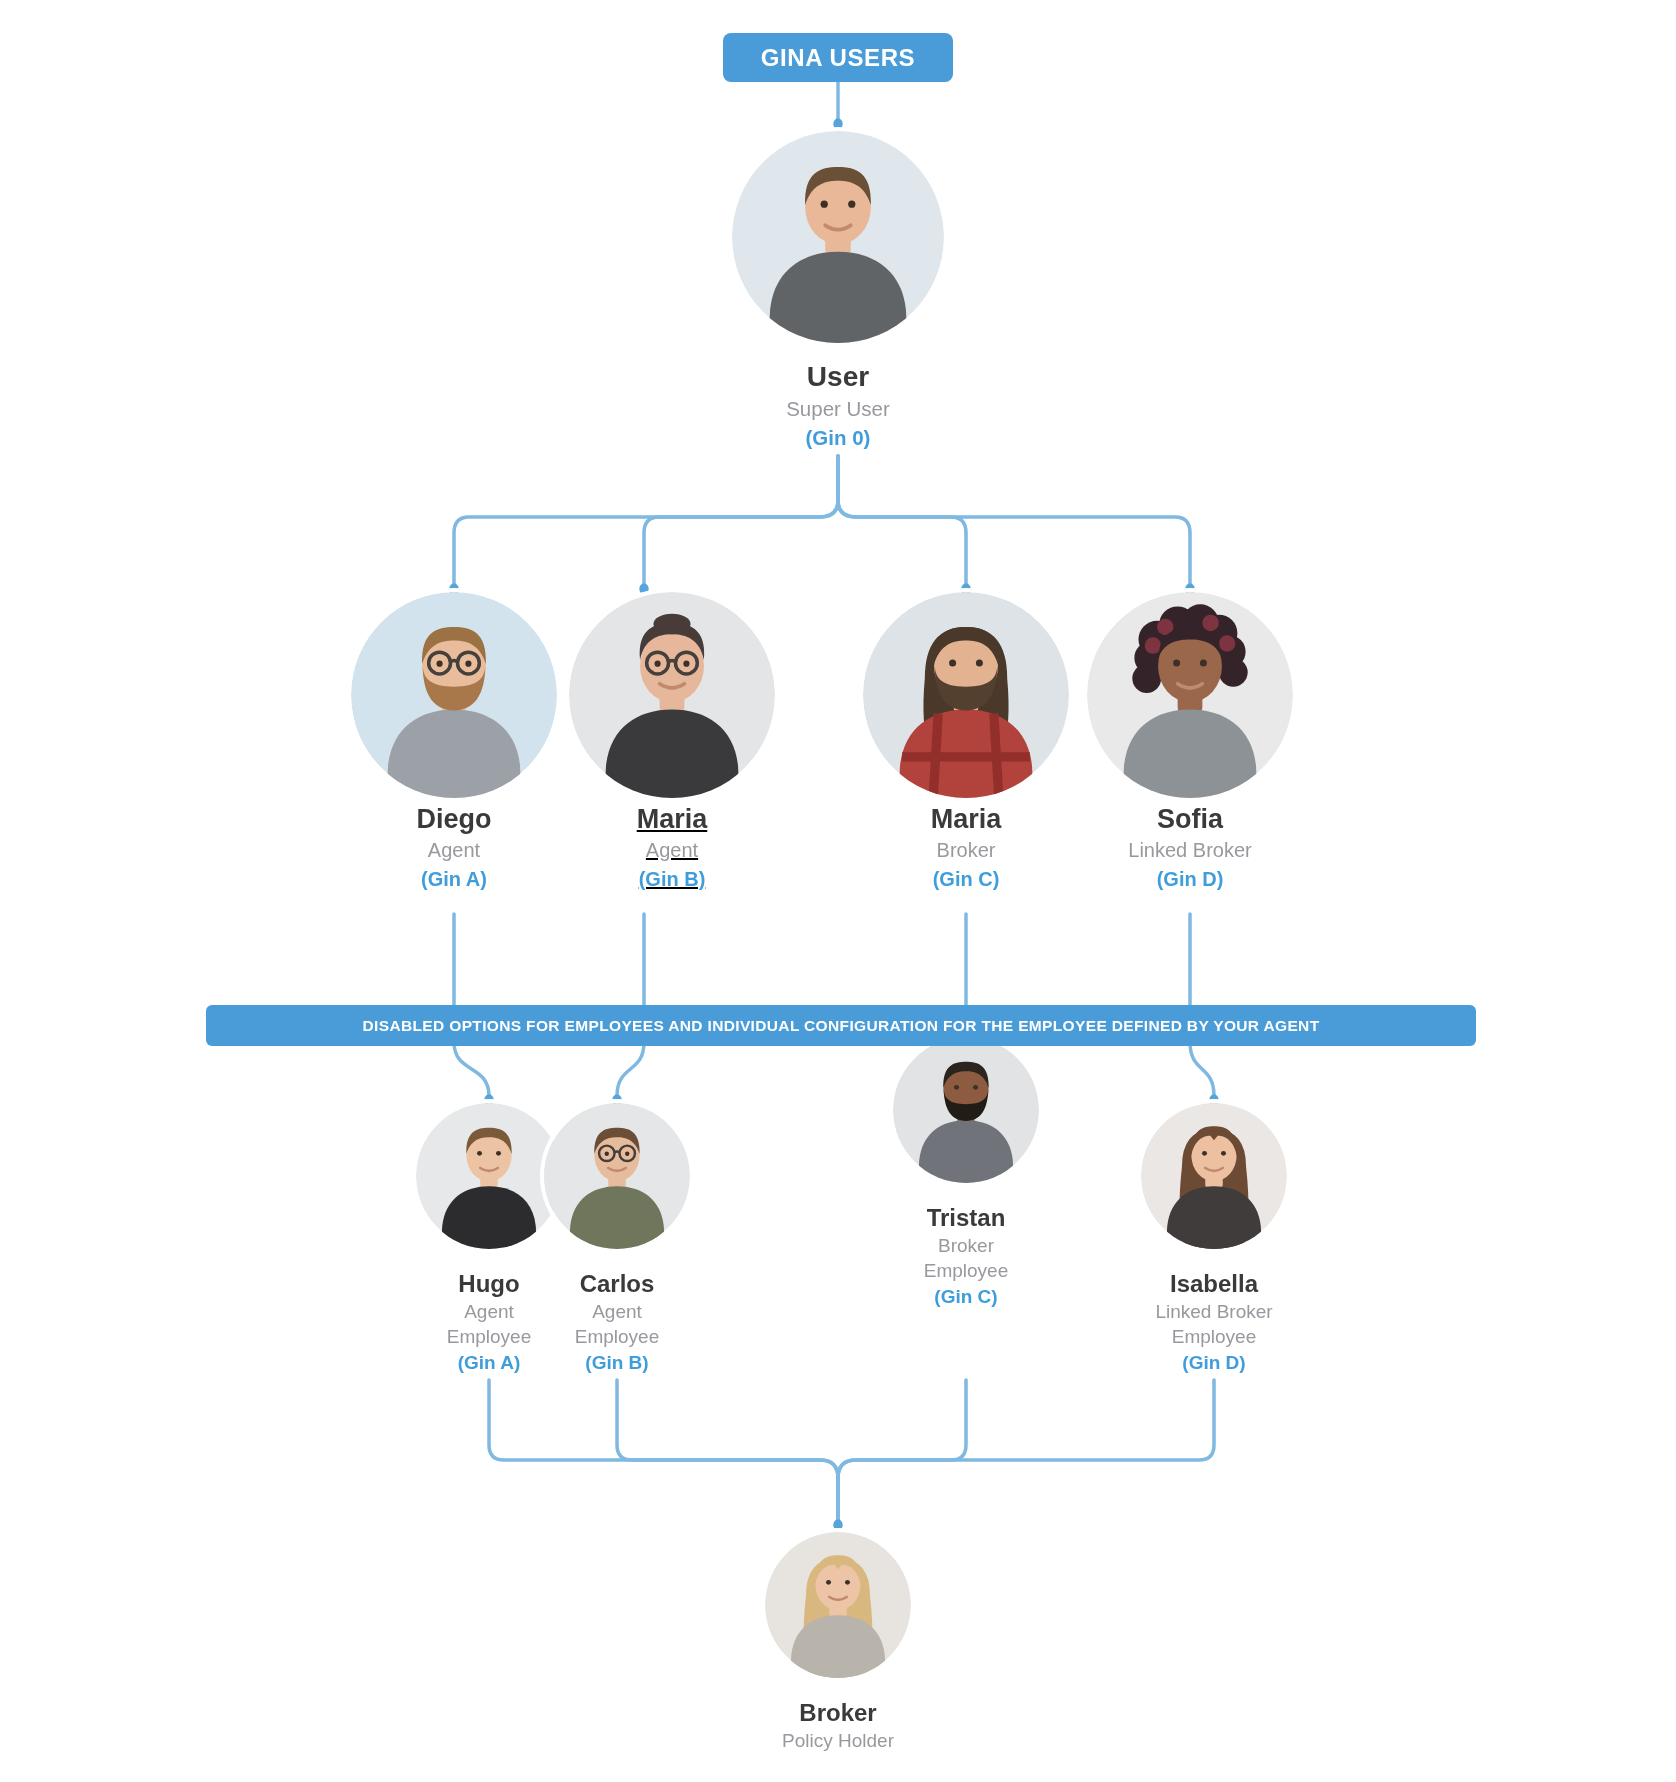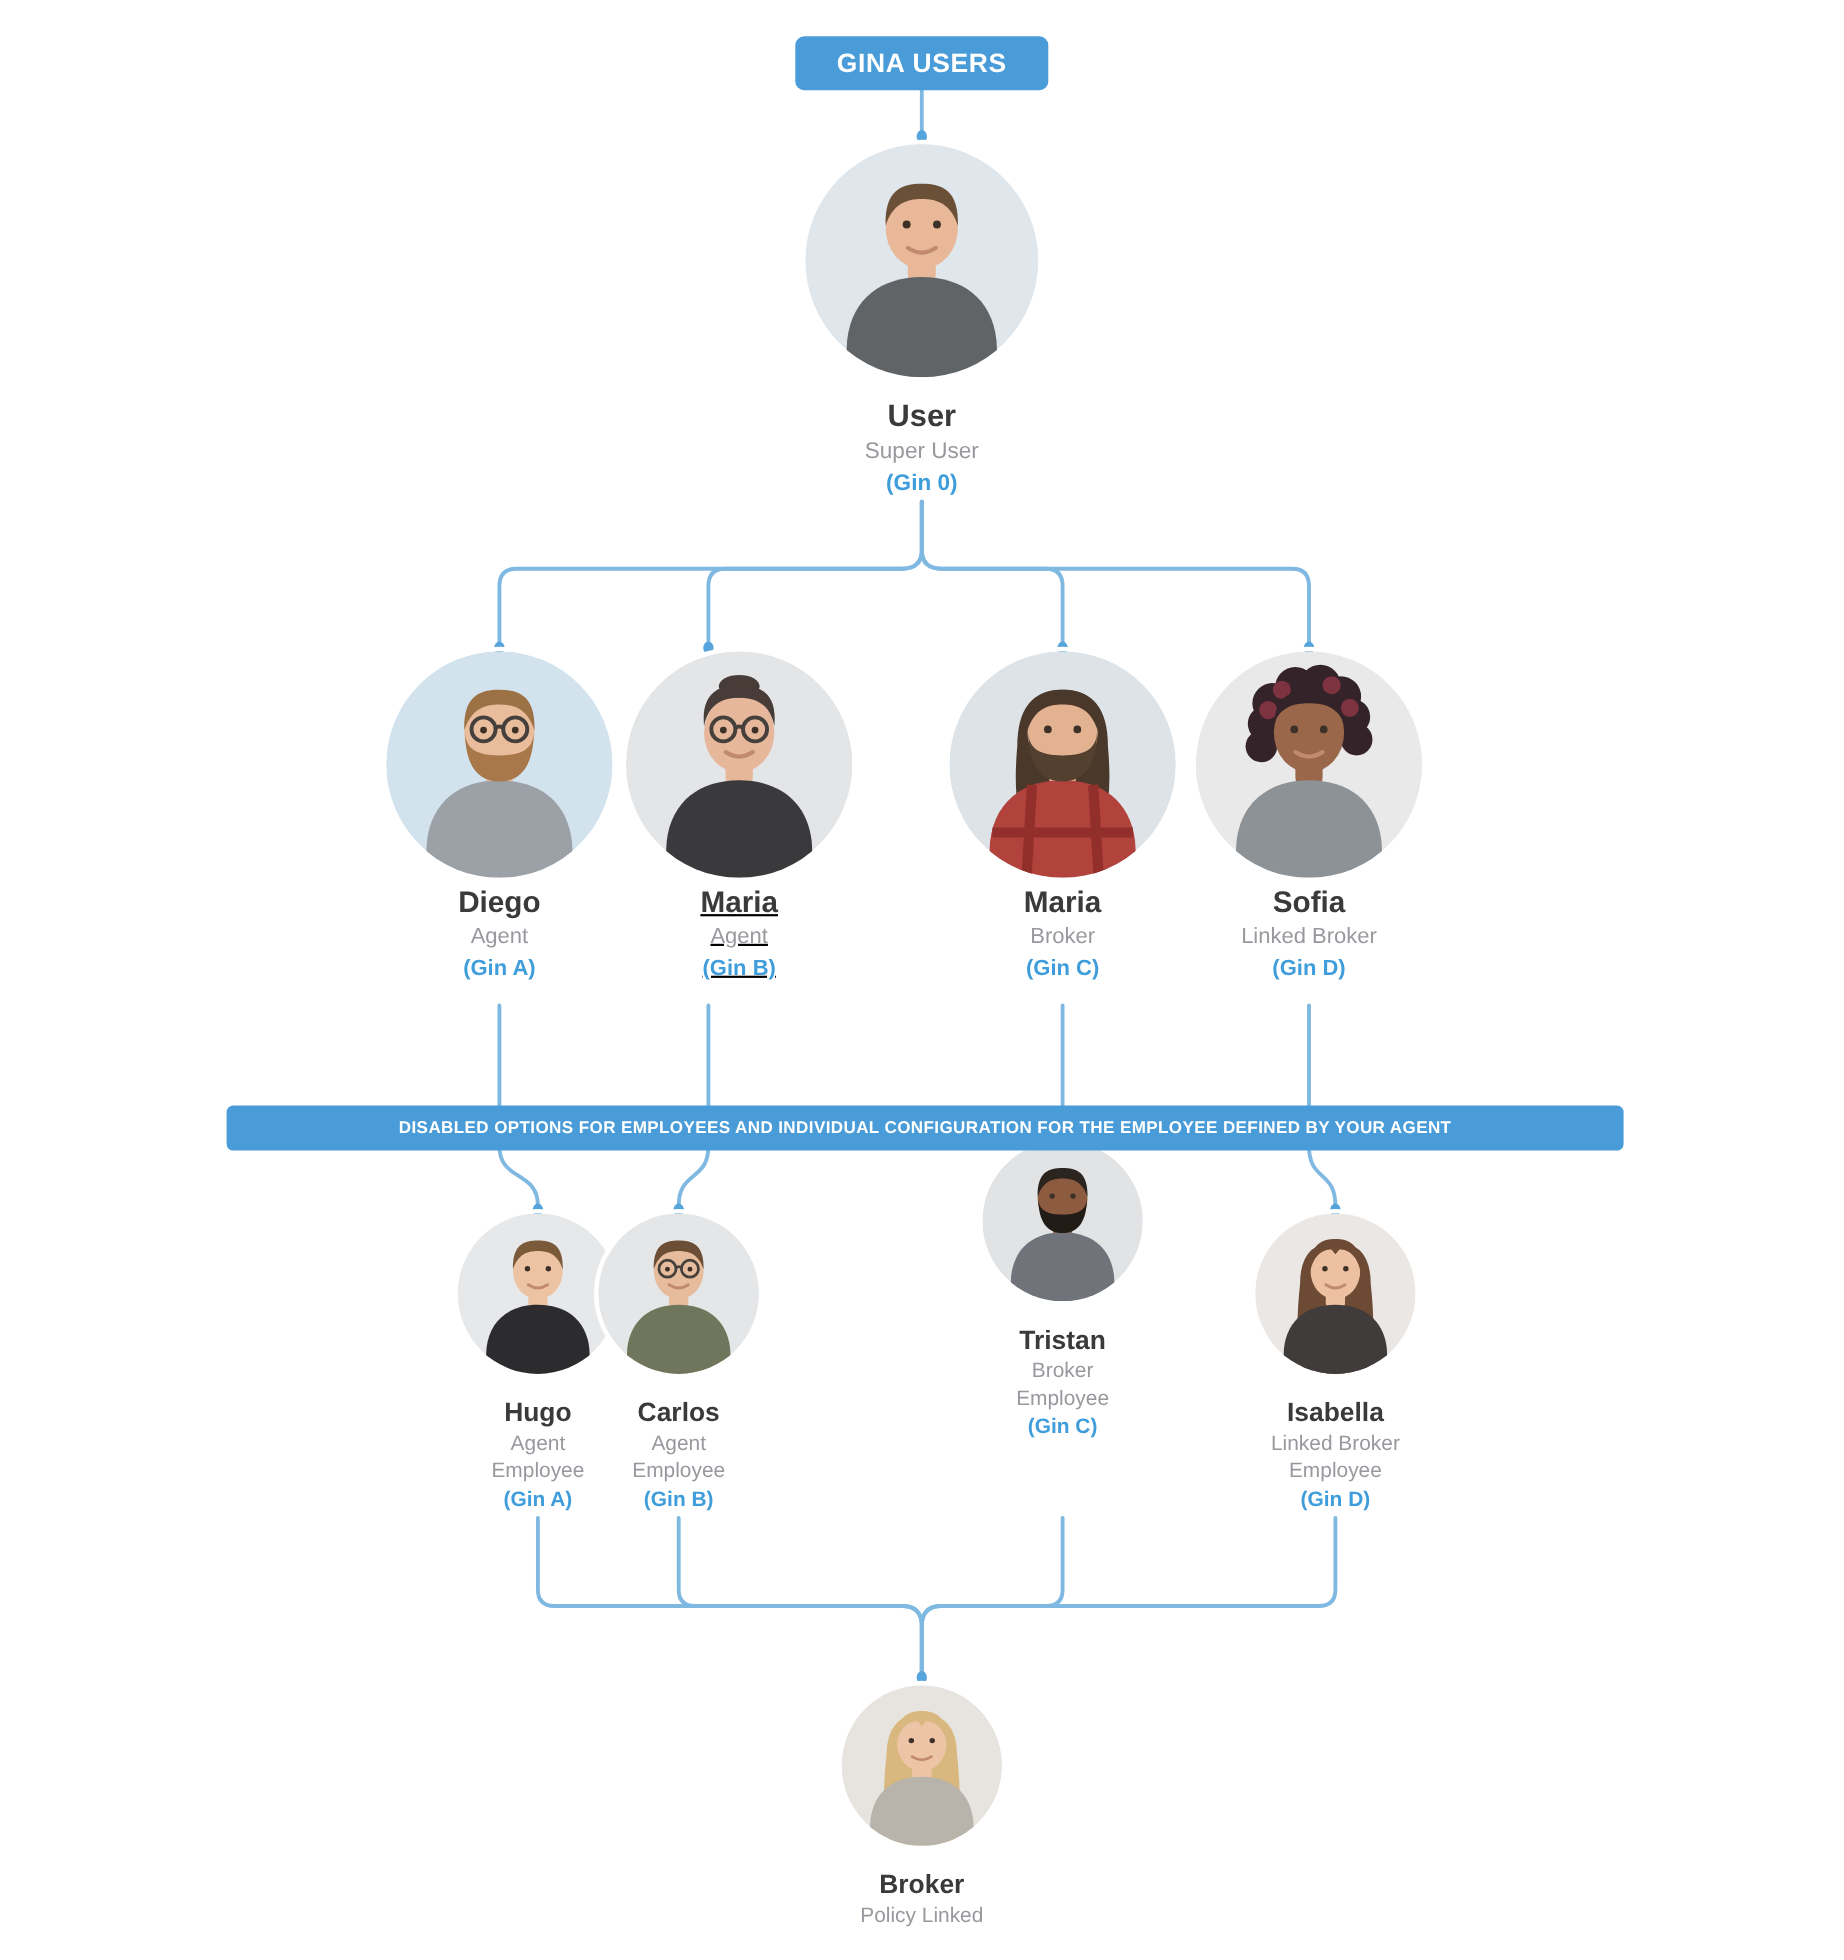--- a/index.html
+++ b/index.html
@@ -347,16 +347,16 @@
       <path d="M50,57 C33,57 20,66 18,84 L17,101 L83,101 L82,84 C80,66 67,57 50,57Z" fill="#b8b3ab"></path>
 
       <ellipse cx="50" cy="36" rx="15.5" ry="17.5" fill="#eec4a6"></ellipse>
       <path d="M34,38 C33,19 42,16 50,16 C58,16 67,19 66,38 C64,26 58,22.5 52.5,22.5 L50,25.5 L47.5,22.5 C42,22.5 36,26 34,38Z" fill="#d8b87f"></path>
             <circle cx="43.5" cy="34.5" r="1.7" fill="#3d3026"></circle>
             <circle cx="56.5" cy="34.5" r="1.7" fill="#3d3026"></circle>
             <path d="M44,44.5 Q50,48.5 56,44.5" stroke="#c18a6f" stroke-width="1.8" fill="none" stroke-linecap="round"></path>
     </g>
         </svg></span>
     <div class="name">Broker</div>
-    <div class="role">Policy Linked</div>
+    <div class="role">Policy Holder</div>
   </div>
 
 </div>
 
 </body></html>

